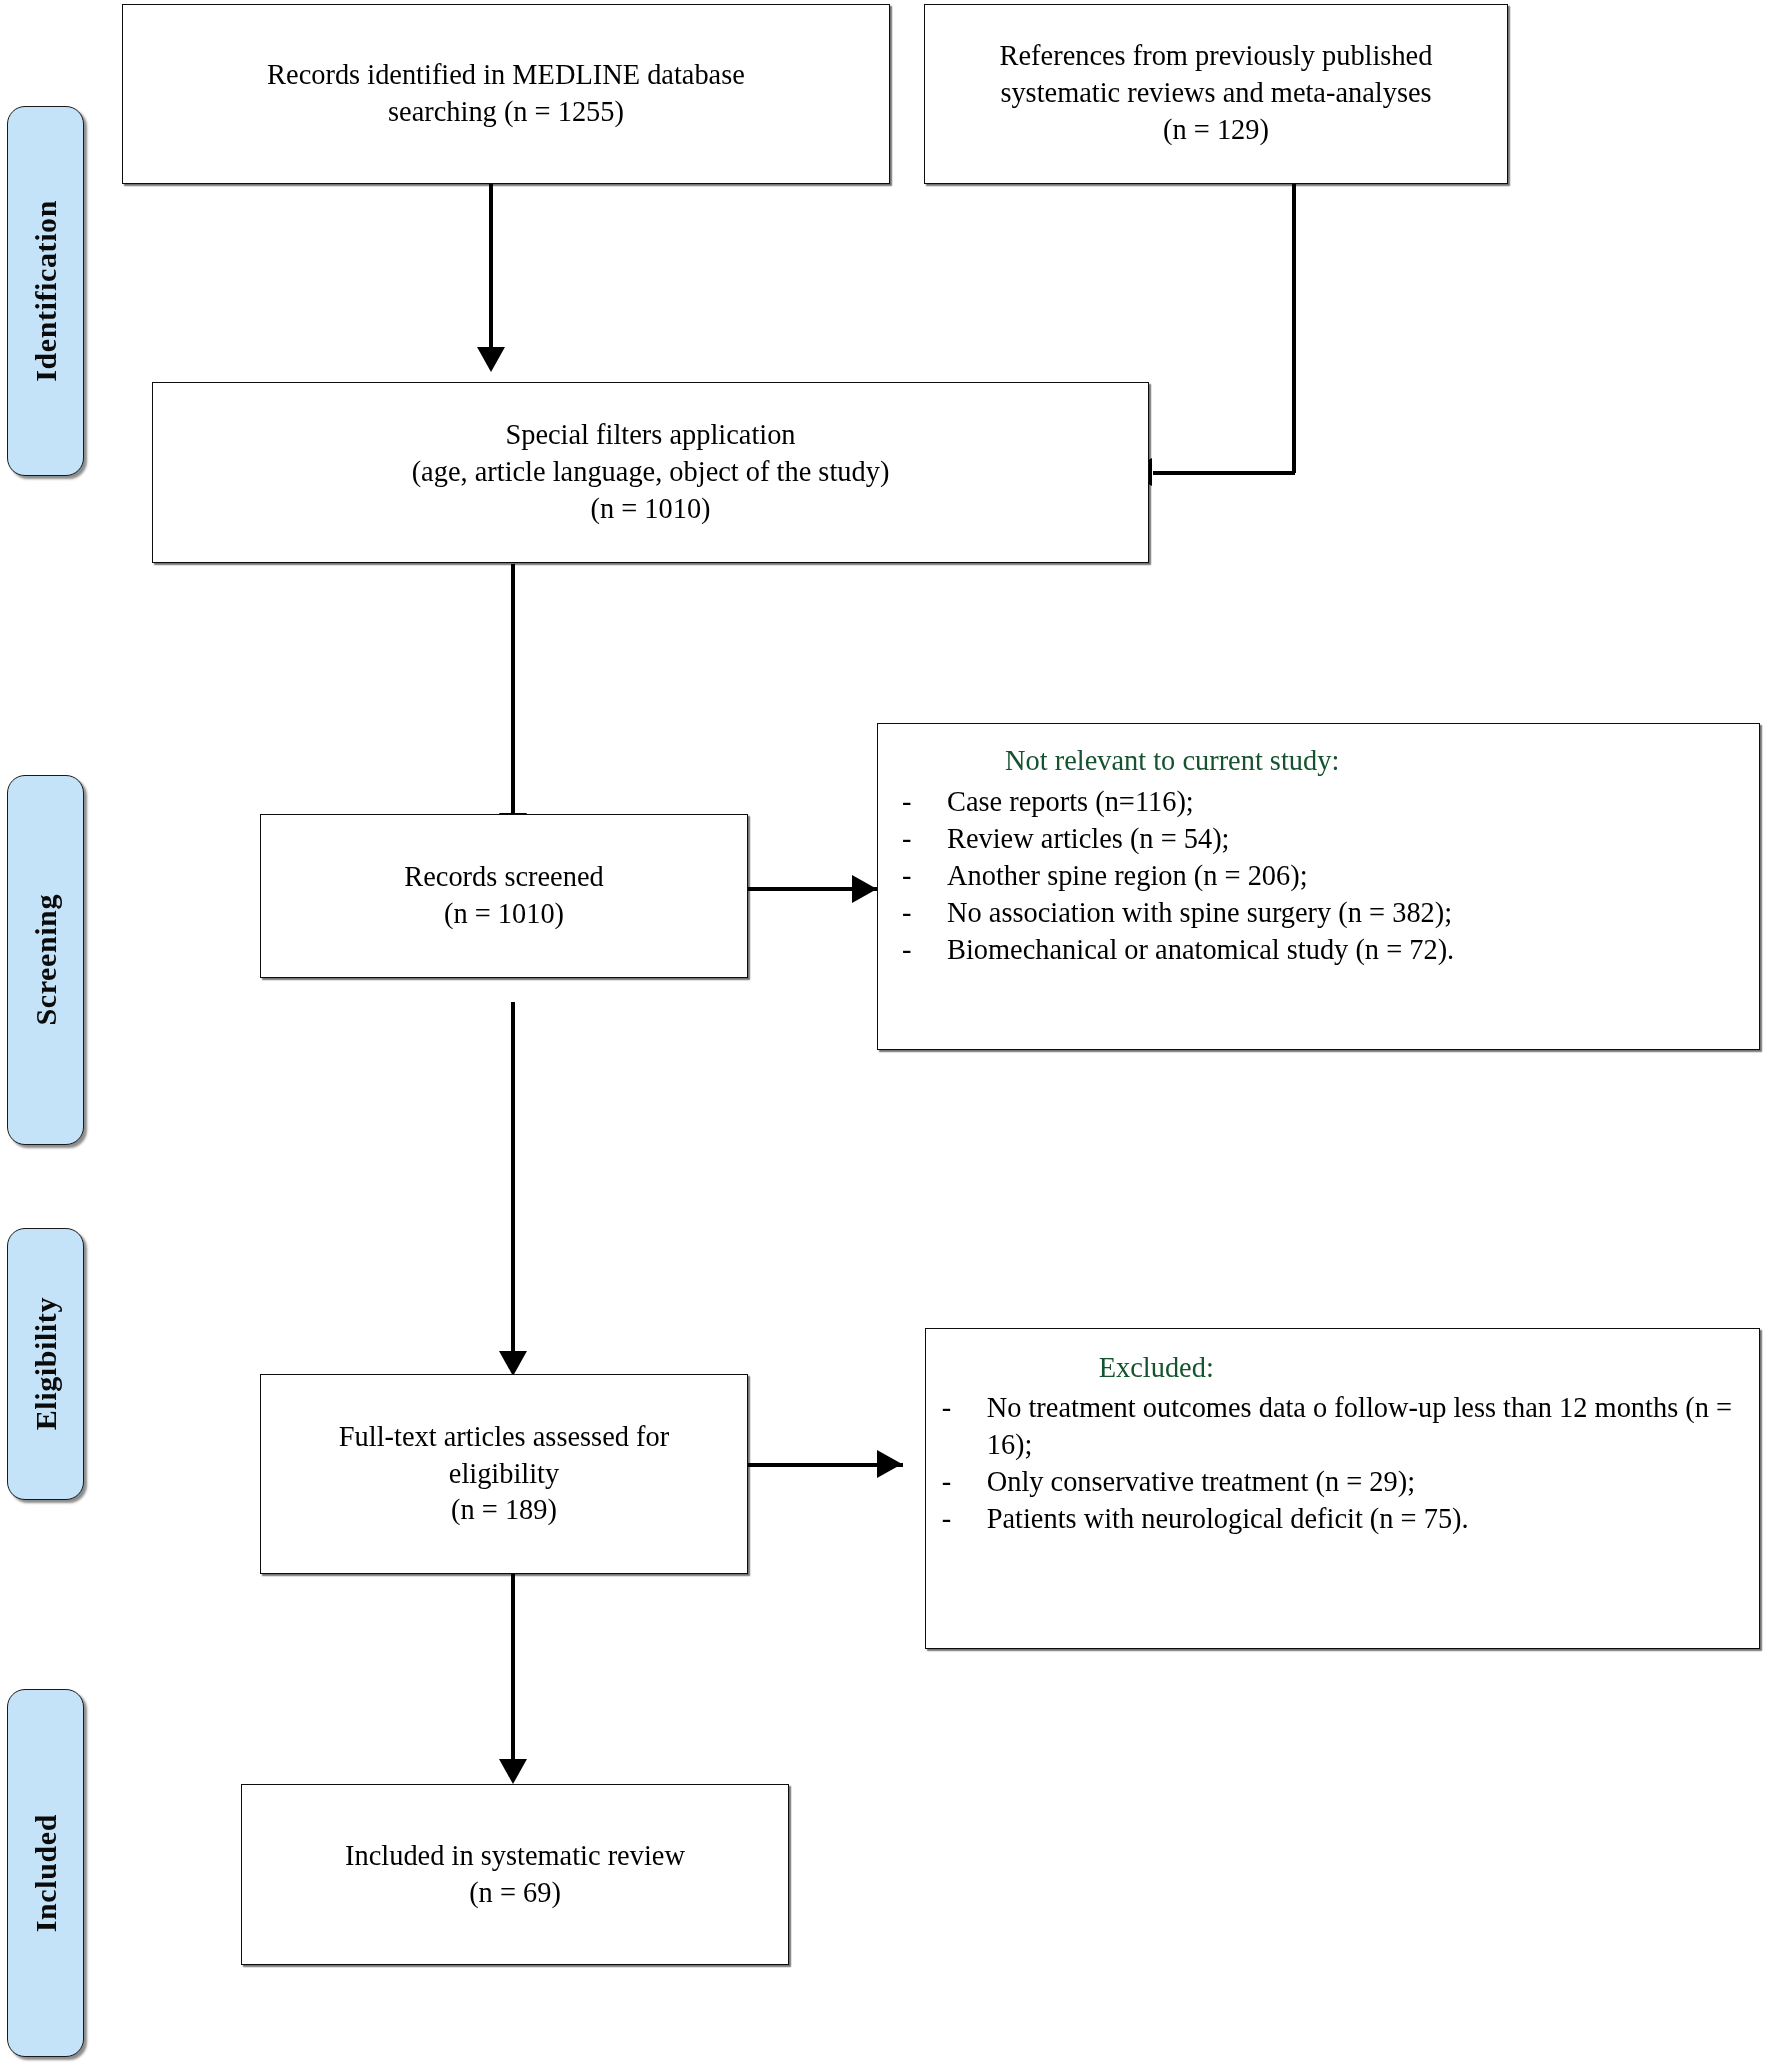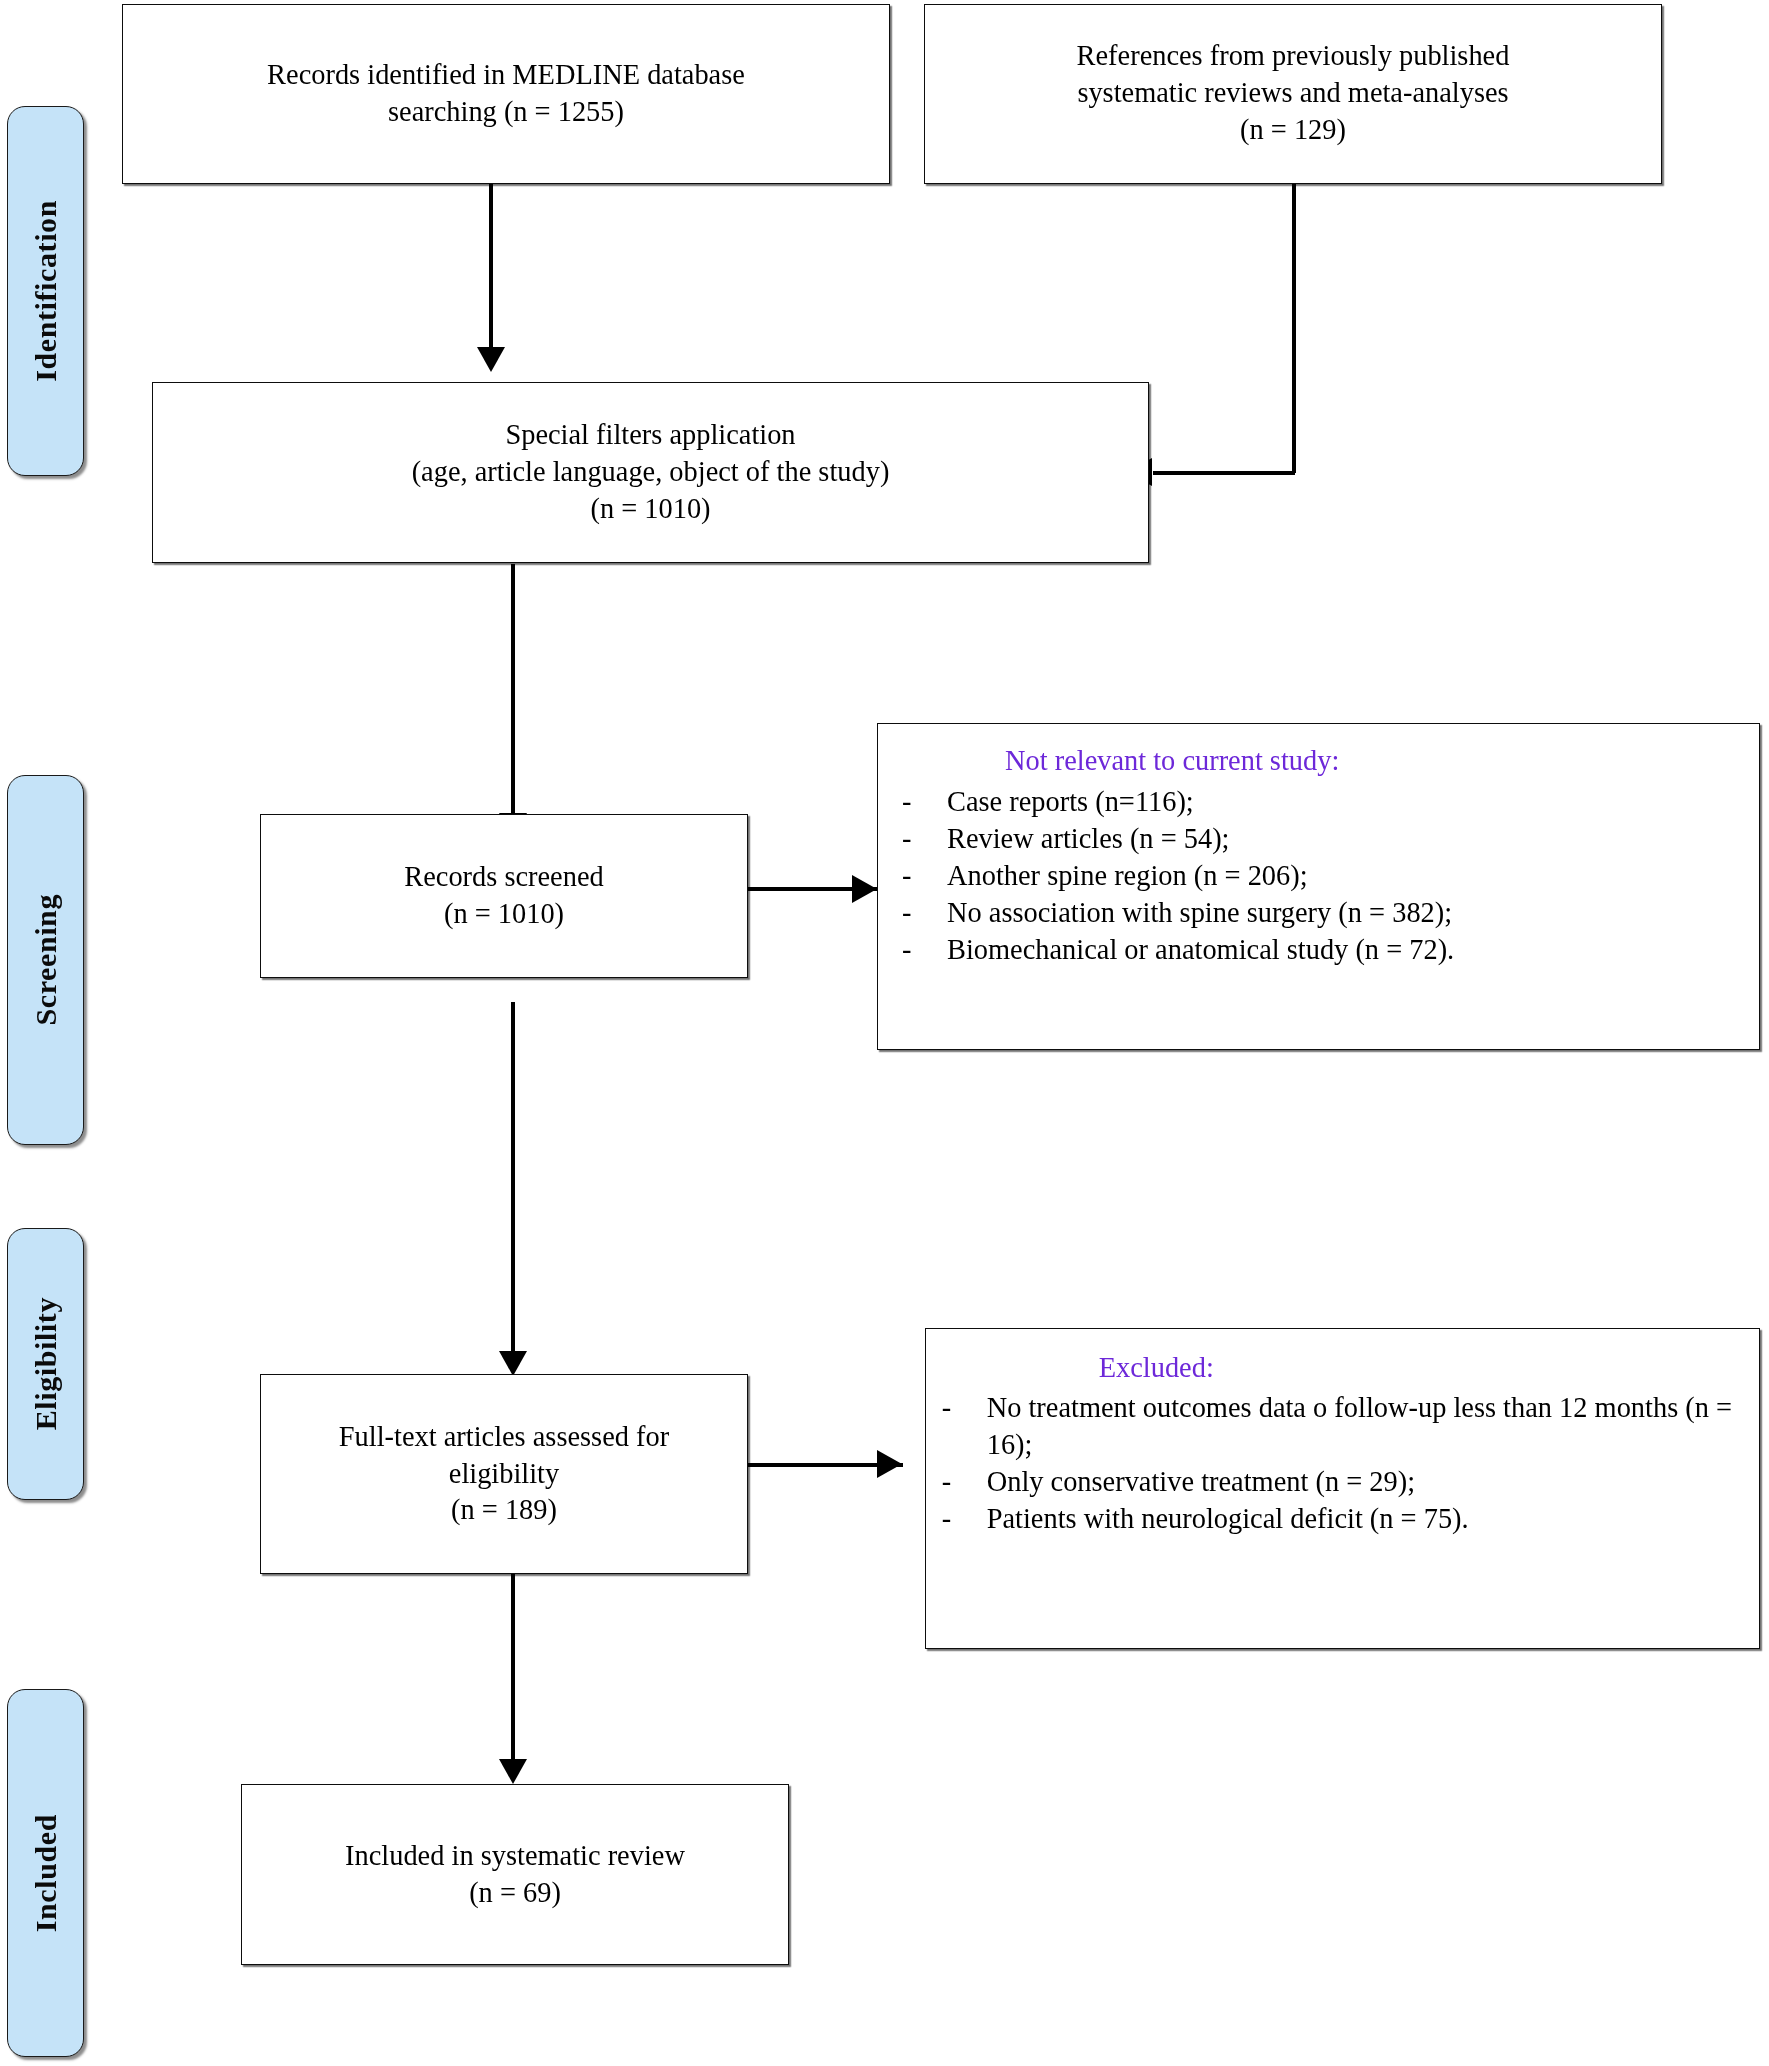--- a/index.html
+++ b/index.html
@@ -61,21 +61,21 @@
     display: flex;
     align-items: center;
     justify-content: center;
     flex-direction: column;
   }
 
   
   .excl-heading {
     font-size: 28.4px;
     line-height: 1.30;
-    color: #6d28d9;
+    color: #14532d;
     text-align: left;
     font-family: "Liberation Serif", "DejaVu Serif", serif;
   }
   .excl-list {
     list-style: none;
     margin: 0;
     padding: 0;
   }
   .excl-item {
     display: flex;
@@ -146,21 +146,21 @@
 
   <div class="stage-tab" style="left:7.3px; top:1689px; width:77px; height:368px;">
     <span class="stage-label">Included</span>
   </div>
 
   <div class="flow-box" style="left:122px; top:3.6px; width:768px; height:180px;">
     <div class="box-center box-text" style="top:0; bottom:0;">Records identified in MEDLINE database
 searching (n = 1255)</div>
   </div>
 
-  <div class="flow-box" style="left:924px; top:3.6px; width:738px; height:180px;">
+  <div class="flow-box" style="left:924px; top:3.6px; width:584px; height:180px;">
     <div class="box-center box-text" style="top:0; bottom:0;">References from previously published
 systematic reviews and meta-analyses
 (n = 129)</div>
   </div>
 
   <div class="vline" style="left:489px; top:184px; height:165px;"></div>
   <div class="arrow-down" style="left:477px; top:347px;"></div>
 
   <div class="vline" style="left:1292px; top:184px; height:289px;"></div>
   <div class="hline" style="left:1153px; top:471px; width:142px;"></div>

